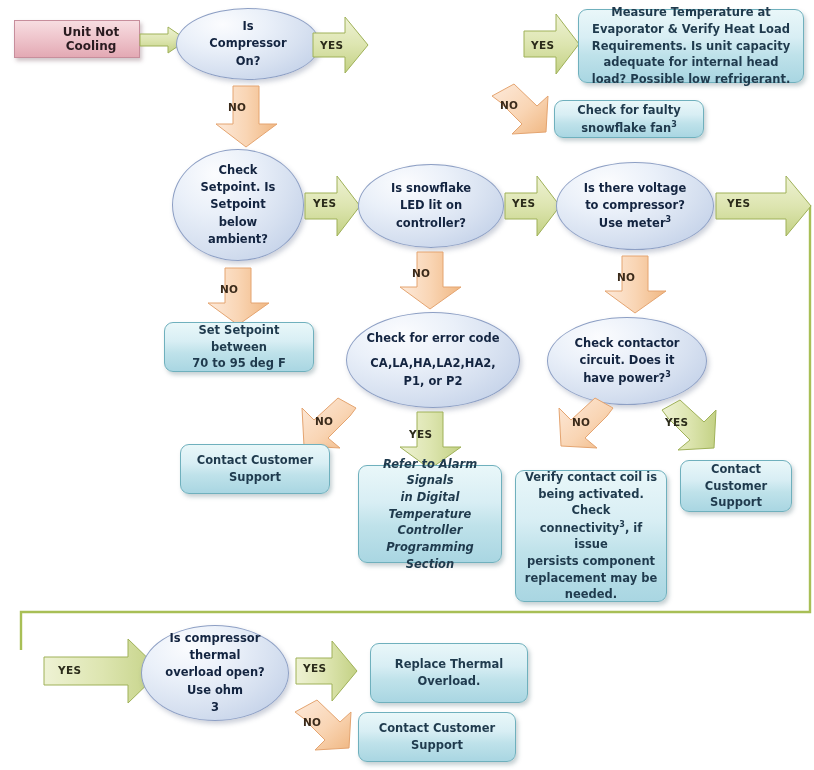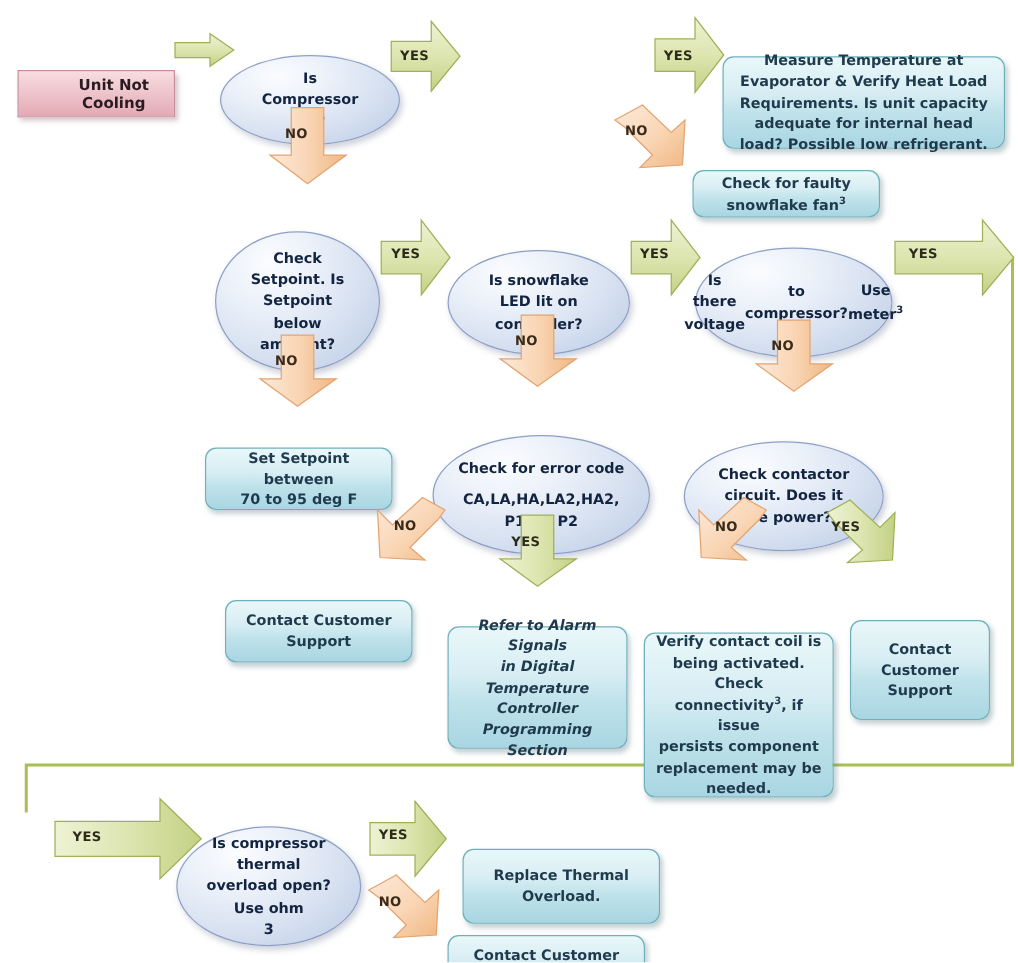--- a/index.html
+++ b/index.html
@@ -8,21 +8,21 @@
     -webkit-font-smoothing:antialiased;
   }
   #canvas{
     position:relative;
     width:814px;height:770px;
     overflow:hidden;
     background:#ffffff;
   }
 
   
-  .node{position:absolute;box-sizing:border-box;margin-top:36px;}
+  .node{position:absolute;box-sizing:border-box;}
 
   
   .rrect{
     display:flex;align-items:center;justify-content:center;
     text-align:center;
     border-radius:9px;
     border:1px solid #6fb0bd;
     background:linear-gradient(180deg,#e9f7f9 0%,#d8eef4 38%,#bfe2ea 62%,#a9d6e2 100%);
     color:#1f3a4d;
     font-weight:bold;
@@ -197,21 +197,21 @@
 controller?</span>
   </div>
 
   <div class="arrow" style="left:505px;top:176px;">
     <svg width="56" height="62" viewBox="0 0 56 62">
       <polygon points="0,17 32,17 32,0 55,30 32,60 32,43 0,43" fill="url(#gY3)" stroke="#9fb158" stroke-width="1"></polygon>
     </svg>
   </div>
   <div class="alabel" style="left:512px;top:197px;">YES</div>
 
-  <div class="node ell" style="left:556px;top:162px;width:158px;height:88px;flex-direction:row;">
+  <div class="node ell" style="left:556px;top:162px;width:158px;height:88px;flex-direction:column;">
     <span>Is there voltage</span>
     <span>to compressor?</span>
     <span><span>Use meter</span><sup>3</sup></span>
   </div>
 
   <div class="arrow" style="left:716px;top:176px;">
     <svg width="96" height="62" viewBox="0 0 96 62">
       <polygon points="0,17 70,17 70,0 95,30 70,60 70,43 0,43" fill="url(#gY3)" stroke="#9fb158" stroke-width="1"></polygon>
     </svg>
   </div>
@@ -304,21 +304,21 @@
 
   <div class="node rrect" style="left:515px;top:470px;width:152px;height:132px;flex-direction:column;justify-content:center;">
     <span>Verify contact coil is</span>
     <span>being activated. Check</span>
     <span><span>connectivity</span><sup>3</sup><span>, if issue</span></span>
     <span>persists component</span>
     <span>replacement may be</span>
     <span>needed.</span>
   </div>
 
-  <div class="node rrect" style="left:680px;top:460px;width:112px;height:80px;text-align:center;">
+  <div class="node rrect" style="left:680px;top:460px;width:112px;height:52px;text-align:center;">
     <span class="txt">Contact
 Customer
 Support</span>
   </div>
 
   <div class="arrow" style="left:44px;top:639px;">
     <svg width="118" height="66" viewBox="0 0 118 66">
       <polygon points="0,18 84,18 84,0 117,32 84,64 84,46 0,46" fill="url(#gY4)" stroke="#9fb158" stroke-width="1"></polygon>
     </svg>
   </div>

